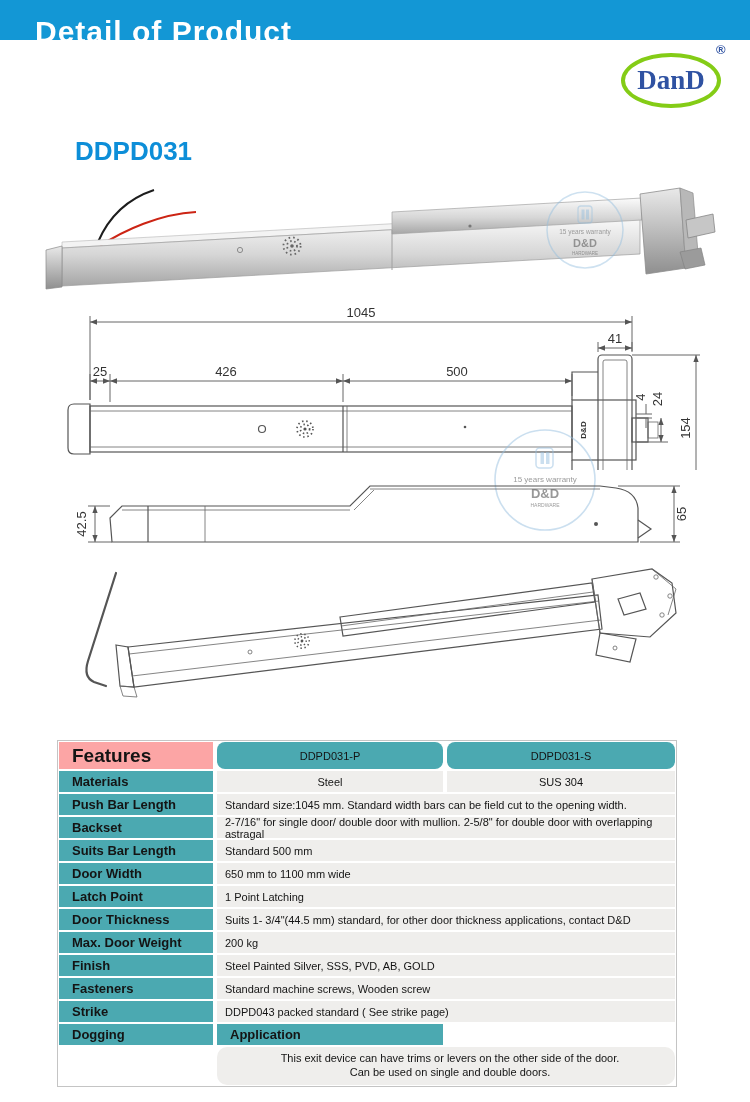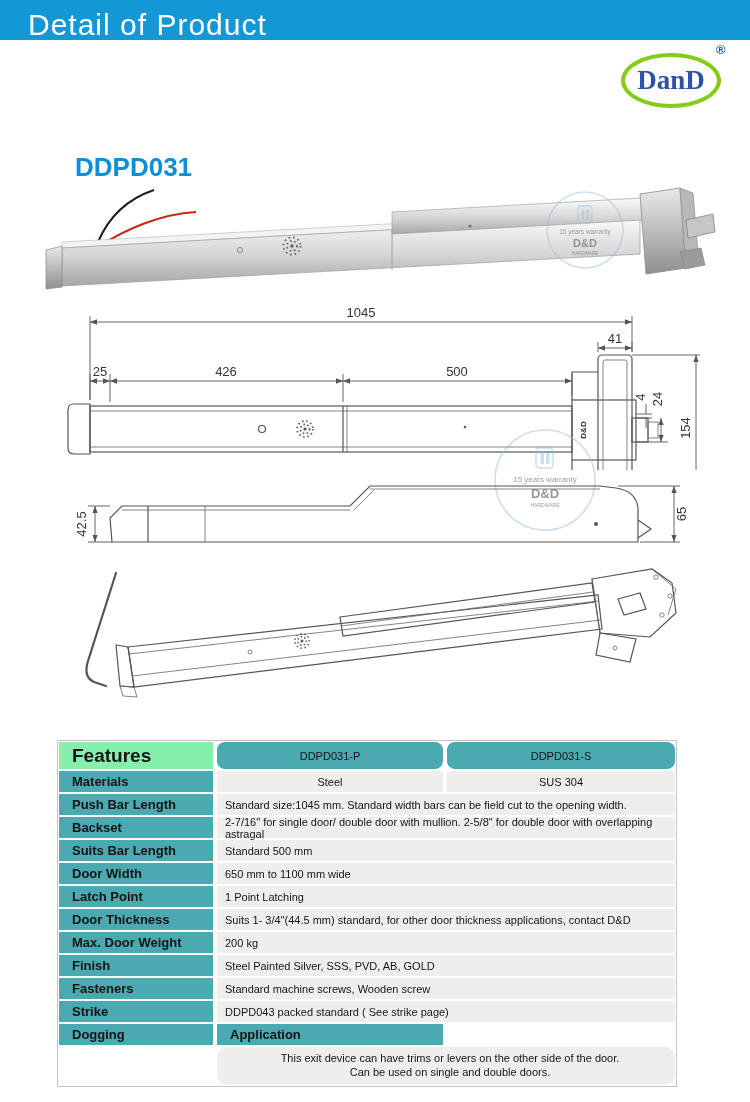--- a/index.html
+++ b/index.html
@@ -3,49 +3,49 @@
 <meta charset="utf-8">
 <style>
   html,body{margin:0;padding:0;background:#fff;}
   #page{
     position:relative;width:750px;height:1102px;background:#fff;overflow:hidden;
     font-family:"Liberation Sans","DejaVu Sans",sans-serif;
   }
   
   .top-bar{position:absolute;left:0;top:0;width:750px;height:40px;background:#1397d5;}
   .top-bar h1{
-    margin:4px;padding:3px 8px 0 24px;color:#fff;font-size:30px;line-height:36px;
-    font-weight:400;letter-spacing:1px;
+    margin:11px;padding:3px 8px 0 24px;color:#fff;font-size:30px;line-height:36px;
+    font-weight:700;letter-spacing:1px;
   }
   
   .logo{position:absolute;left:621px;top:53px;width:92px;height:47px;
     border:4px solid #84cc16;border-radius:50%;display:flex;align-items:center;justify-content:center;}
   .logo .logo-text{font-family:"Liberation Serif","DejaVu Serif",serif;font-weight:bold;
     font-size:27px;color:#2f52a2;letter-spacing:0px;line-height:1;}
   .reg-mark{position:absolute;left:716px;top:42px;font-size:13px;color:#2f52a2;font-weight:bold;}
   
-  .product-code{position:absolute;left:75px;top:136px;font-size:26px;font-weight:bold;color:#0d8ed8;margin-top:16px;}
+  .product-code{position:absolute;left:75px;top:136px;font-size:26px;font-weight:bold;color:#0d8ed8;}
   
   .svgabs{position:absolute;}
   svg text{font-family:"Liberation Sans","DejaVu Sans",sans-serif;fill:#333;}
   .dim-t{font-size:13px;}
   .dim-line{stroke:#666;stroke-width:1;fill:none;}
   .draw{stroke:#555;stroke-width:1.2;fill:none;}
   .draw-thin{stroke:#666;stroke-width:0.8;fill:none;}
   
   .spec-table{
     position:absolute;left:57px;top:740px;width:616px;
     display:grid;grid-template-columns:154px 226px 1fr;
     grid-template-rows:27px repeat(12,21px) 38px;
     gap:2px 4px;background:#fff;border:1px solid #c4c4c4;padding:1px;
   }
   .cell{display:flex;align-items:center;color:#141414;}
   .cell-label{background:#4ba9b1;font-weight:bold;font-size:13px;padding-left:13px;text-align:right;}
   .cell-head{background:#4ba9b1;font-size:11px;justify-content:center;font-weight:normal;border-radius:8px;}
-  .cell-features{background:#86efac;font-weight:bold;font-size:19px;padding-left:13px;}
+  .cell-features{background:#fca5a5;font-weight:bold;font-size:19px;padding-left:13px;}
   .cell-value{background:#efeeec;font-size:11px;padding-left:8px;}
   .cell-center{justify-content:center;padding-left:0;}
   .span2{grid-column:2 / 4;}
   .app-lines{display:flex;flex-direction:column;justify-content:center;line-height:1.25;border-radius:10px;}
 </style>
 </head>
 <body>
 
 <div id="page">
 

